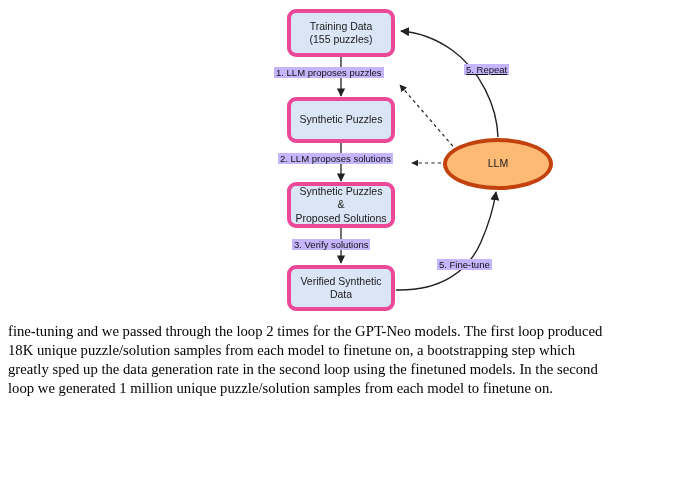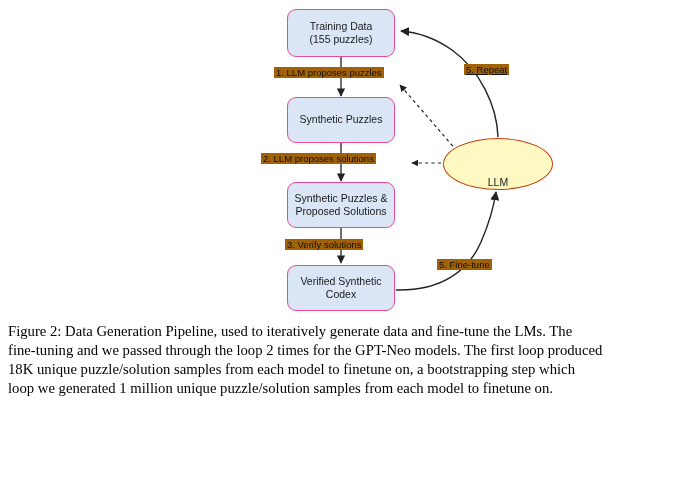--- a/index.html
+++ b/index.html
@@ -40,40 +40,39 @@
     align-items: center;
     justify-content: center;
     text-align: center;
     line-height: 1.25;
     font-family: "Liberation Sans", sans-serif;
     font-size: 10.5px;
     color: #1a1a1a;
   }
   .box {
     background: #dae5f6;
-    border: 1px solid #ec4899;
+    border: 4px solid #ec4899;
     border-radius: 9px;
   }
   .ellipse {
-    background: #fef9c3;
-    border: 1px solid #c2410c;
+    background: #fdba74;
+    border: 4px solid #c2410c;
     border-radius: 50%;
-    align-items: flex-end;
   }
   .node-label {
     white-space: pre-line;
     padding: 0 4px;
   }
 
   .edge-label {
     position: absolute;
     font-family: "Liberation Sans", sans-serif;
     font-size: 9.5px;
     color: #111111;
-    background: #a16207;
+    background: #c4b5fd;
     white-space: nowrap;
     padding: 0 2px;
   }
 
   
   #caption {
     position: absolute;
     left: 8px;
     top: 322px;
     width: 664px;
@@ -128,37 +127,37 @@
     <span class="node-label">Synthetic Puzzles</span>
   </div>
 
   <div class="node box" style="left:287px; top:182px; width:108px; height:46px;">
     <span class="node-label">Synthetic Puzzles &amp;
 Proposed Solutions</span>
   </div>
 
   <div class="node box" style="left:287px; top:265px; width:108px; height:46px;">
     <span class="node-label">Verified Synthetic
-Codex</span>
+Data</span>
   </div>
 
   <div class="node ellipse" style="left:443px; top:138px; width:110px; height:52px;">
     <span class="node-label">LLM</span>
   </div>
 
   <div class="edge-label" style="left:274px; top:67px;">1. LLM proposes puzzles</div>
 
-  <div class="edge-label" style="left:261px; top:153px;">2. LLM proposes solutions</div>
+  <div class="edge-label" style="left:278px; top:153px;">2. LLM proposes solutions</div>
 
-  <div class="edge-label" style="left:285px; top:239px;text-align:right;">3. Verify solutions</div>
+  <div class="edge-label" style="left:292px; top:239px;text-align:right;">3. Verify solutions</div>
 
   <div class="edge-label" style="left:437px; top:259px;">5. Fine-tune</div>
 
   <div class="edge-label" style="left:464px; top:64px;text-decoration:underline;">5. Repeat</div>
 
 </div>
 
 <div id="caption">
-  <span class="cap-line">Figure 2: Data Generation Pipeline, used to iteratively generate data and fine-tune the LMs.  The</span>
   <span class="cap-line">fine-tuning and we passed through the loop 2 times for the GPT-Neo models. The first loop produced</span>
   <span class="cap-line">18K unique puzzle/solution samples from each model to finetune on, a bootstrapping step which</span>
+  <span class="cap-line">greatly sped up the data generation rate in the second loop using the finetuned models. In the second</span>
   <span class="cap-line">loop we generated 1 million unique puzzle/solution samples from each model to finetune on.</span>
 </div>
 
 </body></html>

